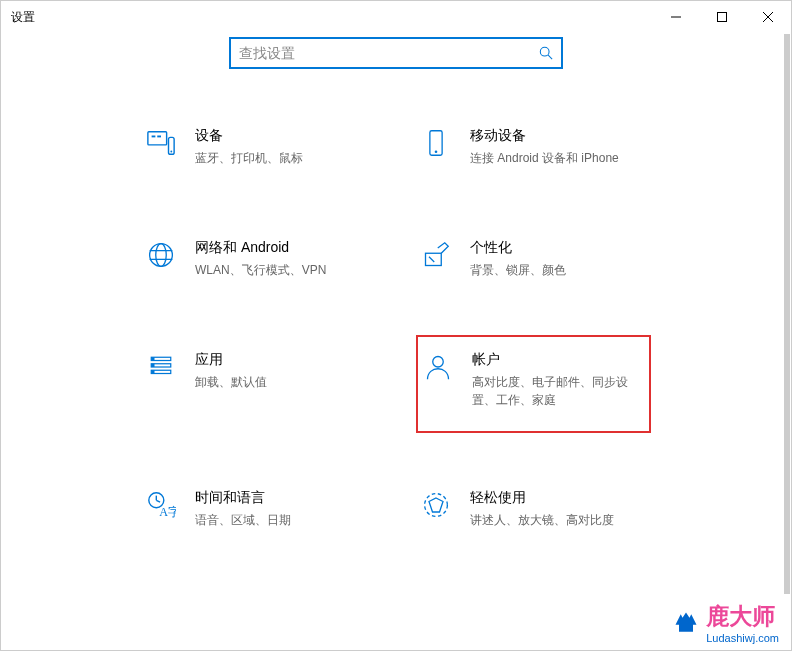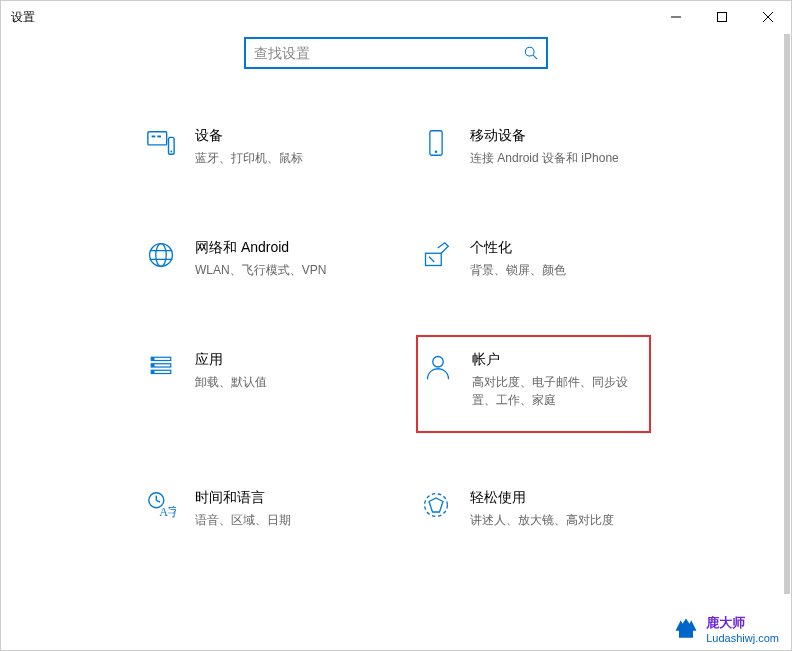--- a/index.html
+++ b/index.html
@@ -35,21 +35,21 @@
       cursor: pointer;
     }
     .titlebar-btn svg { width: 10px; height: 10px; }
     .search-container {
       display: flex;
       justify-content: center;
       margin-top: 4px;
       margin-bottom: 50px;
     }
     .search-box {
-      width: 304px;
+      width: 334px;
       height: 32px;
       border: 2px solid #0078d7;
       display: flex;
       align-items: center;
       padding: 0 8px;
       position: relative;
     }
     .search-input {
       flex: 1;
       border: none;
@@ -121,23 +121,23 @@
       display: flex;
       align-items: center;
       gap: 6px;
     }
     .watermark-text {
       display: flex;
       flex-direction: column;
       align-items: flex-start;
     }
     .watermark-brand {
-      font-size: 13px;
+      font-size: 23px;
       font-weight: bold;
-      color: #6d28d9;
+      color: #ec4899;
     }
     .watermark-url {
       font-size: 11px;
       color: #0066cc;
     }
     .watermark-logo {
       width: 28px;
       height: 28px;
       color: #0066cc;
     }

